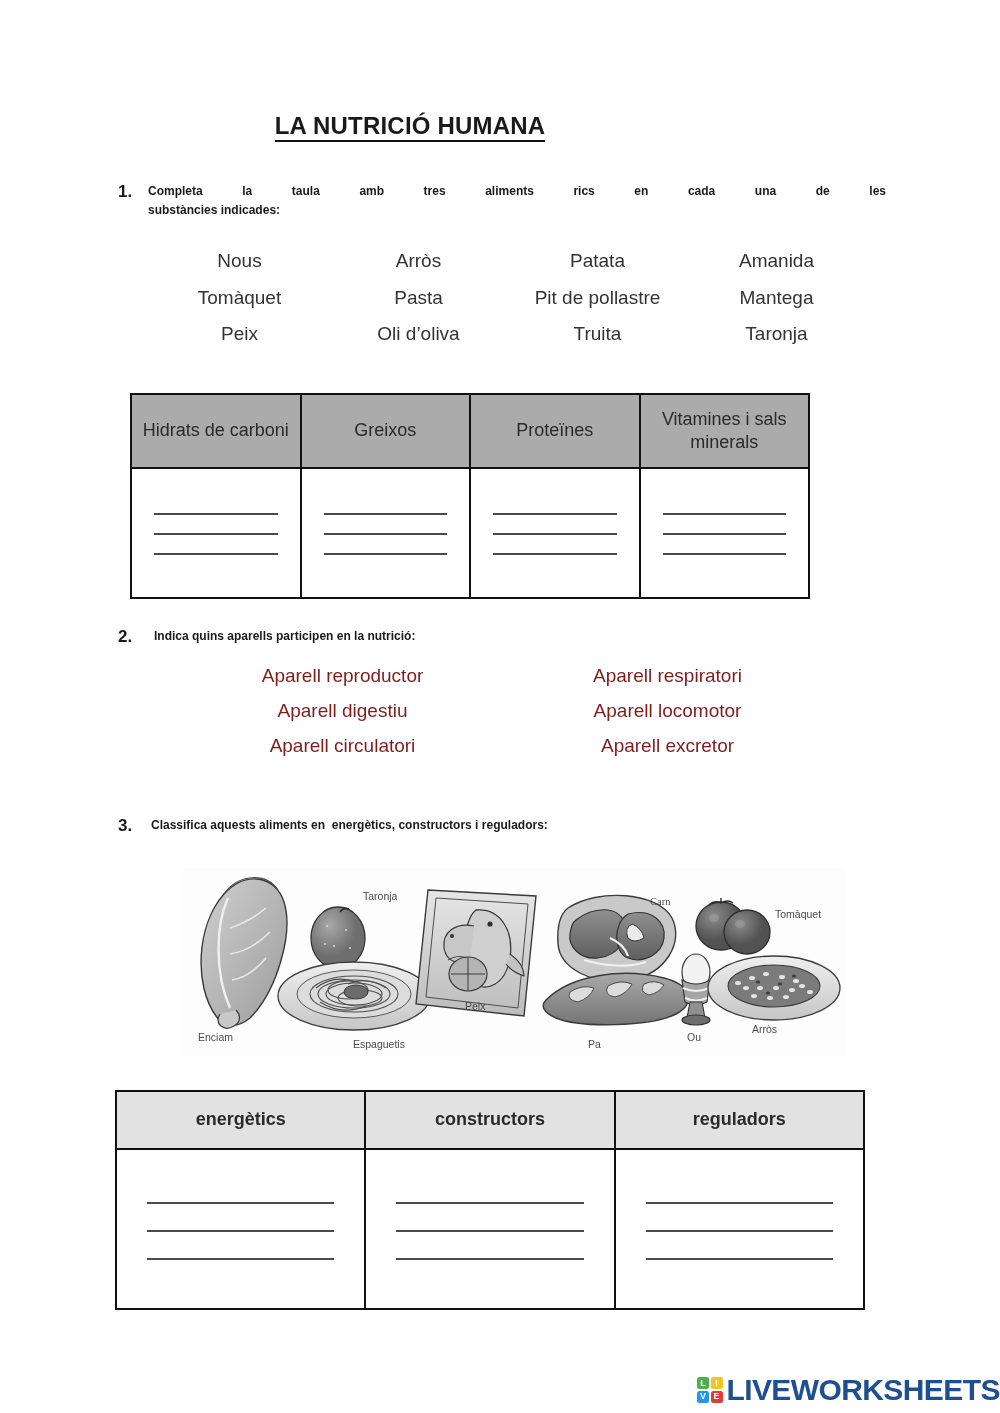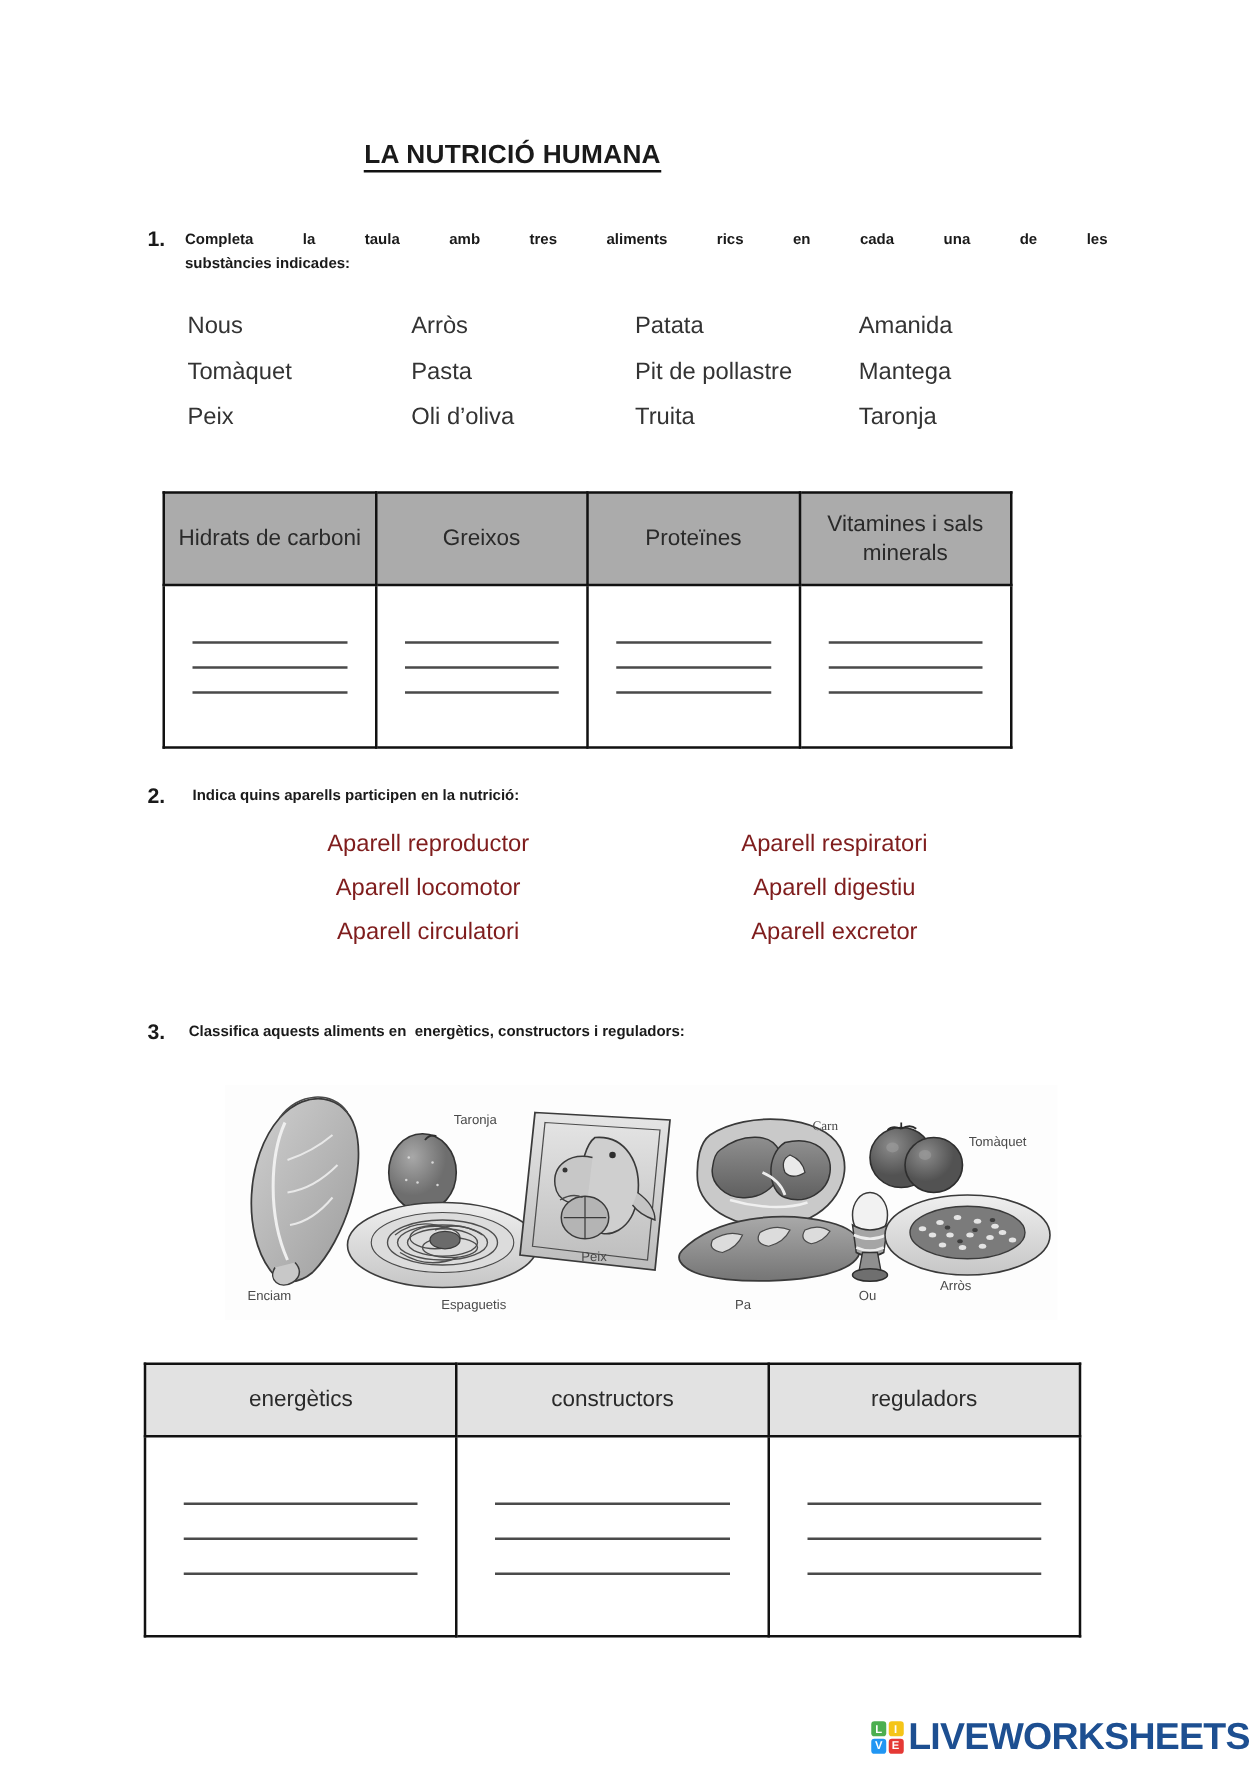--- a/index.html
+++ b/index.html
@@ -22,21 +22,21 @@
     background: #ffffff;
   }
 
   
   .title {
     position: absolute;
     top: 112px;
     left: 0;
     width: 820px;
     text-align: center;
-    font-size: 21px;
+    font-size: 24px;
     font-weight: bold;
     letter-spacing: 0.2px;
   }
   .title span {
     border-bottom: 2px solid #111;
     padding-bottom: 1px;
   }
 
   
   .qblock {
@@ -81,20 +81,21 @@
     top: 249px;
     left: 150px;
     width: 716px;
     display: grid;
     grid-template-columns: repeat(4, 1fr);
     row-gap: 12px;
     font-size: 19px;
     color: #333;
   }
   .wordgrid div {
+    text-align: center;
     line-height: 1.3;
   }
 
   
   .applist {
     position: absolute;
     top: 665px;
     left: 180px;
     width: 650px;
     display: grid;
@@ -145,21 +146,21 @@
     width: 680px;
   }
   #table1 th { background: #ababab; height: 58px; }
 
   
   #table2 {
     top: 1090px;
     left: 115px;
     width: 750px;
   }
-  #table2 th { background: #e2e2e2; height: 38px; padding: 9px 4px; }
+  #table2 th { background: #e2e2e2; height: 38px; padding: 9px 4px; font-weight: bold; }
   #table2 .cellbody {
     height: 158px;
     gap: 26px;
     padding: 22px 30px 18px 30px;
   }
 
   
   .foodimg {
     position: absolute;
     top: 868px;
@@ -286,22 +287,22 @@
     </table>
 
   <div class="qblock" id="q2">
     <div class="qnum">2.</div>
     <div class="qtext">Indica quins aparells participen en la nutrició:</div>
   </div>
 
   <div class="applist">
     <div>Aparell reproductor</div>
     <div>Aparell respiratori</div>
+    <div>Aparell digestiu</div>
     <div>Aparell locomotor</div>
-    <div>Aparell digestiu</div>
     <div>Aparell circulatori</div>
     <div>Aparell excretor</div>
   </div>
 
   <div class="qblock" id="q3">
     <div class="qnum">3.</div>
     <div class="qtext">Classifica aquests aliments en  energètics, constructors i reguladors:</div>
   </div>
 
   <div class="foodimg">

